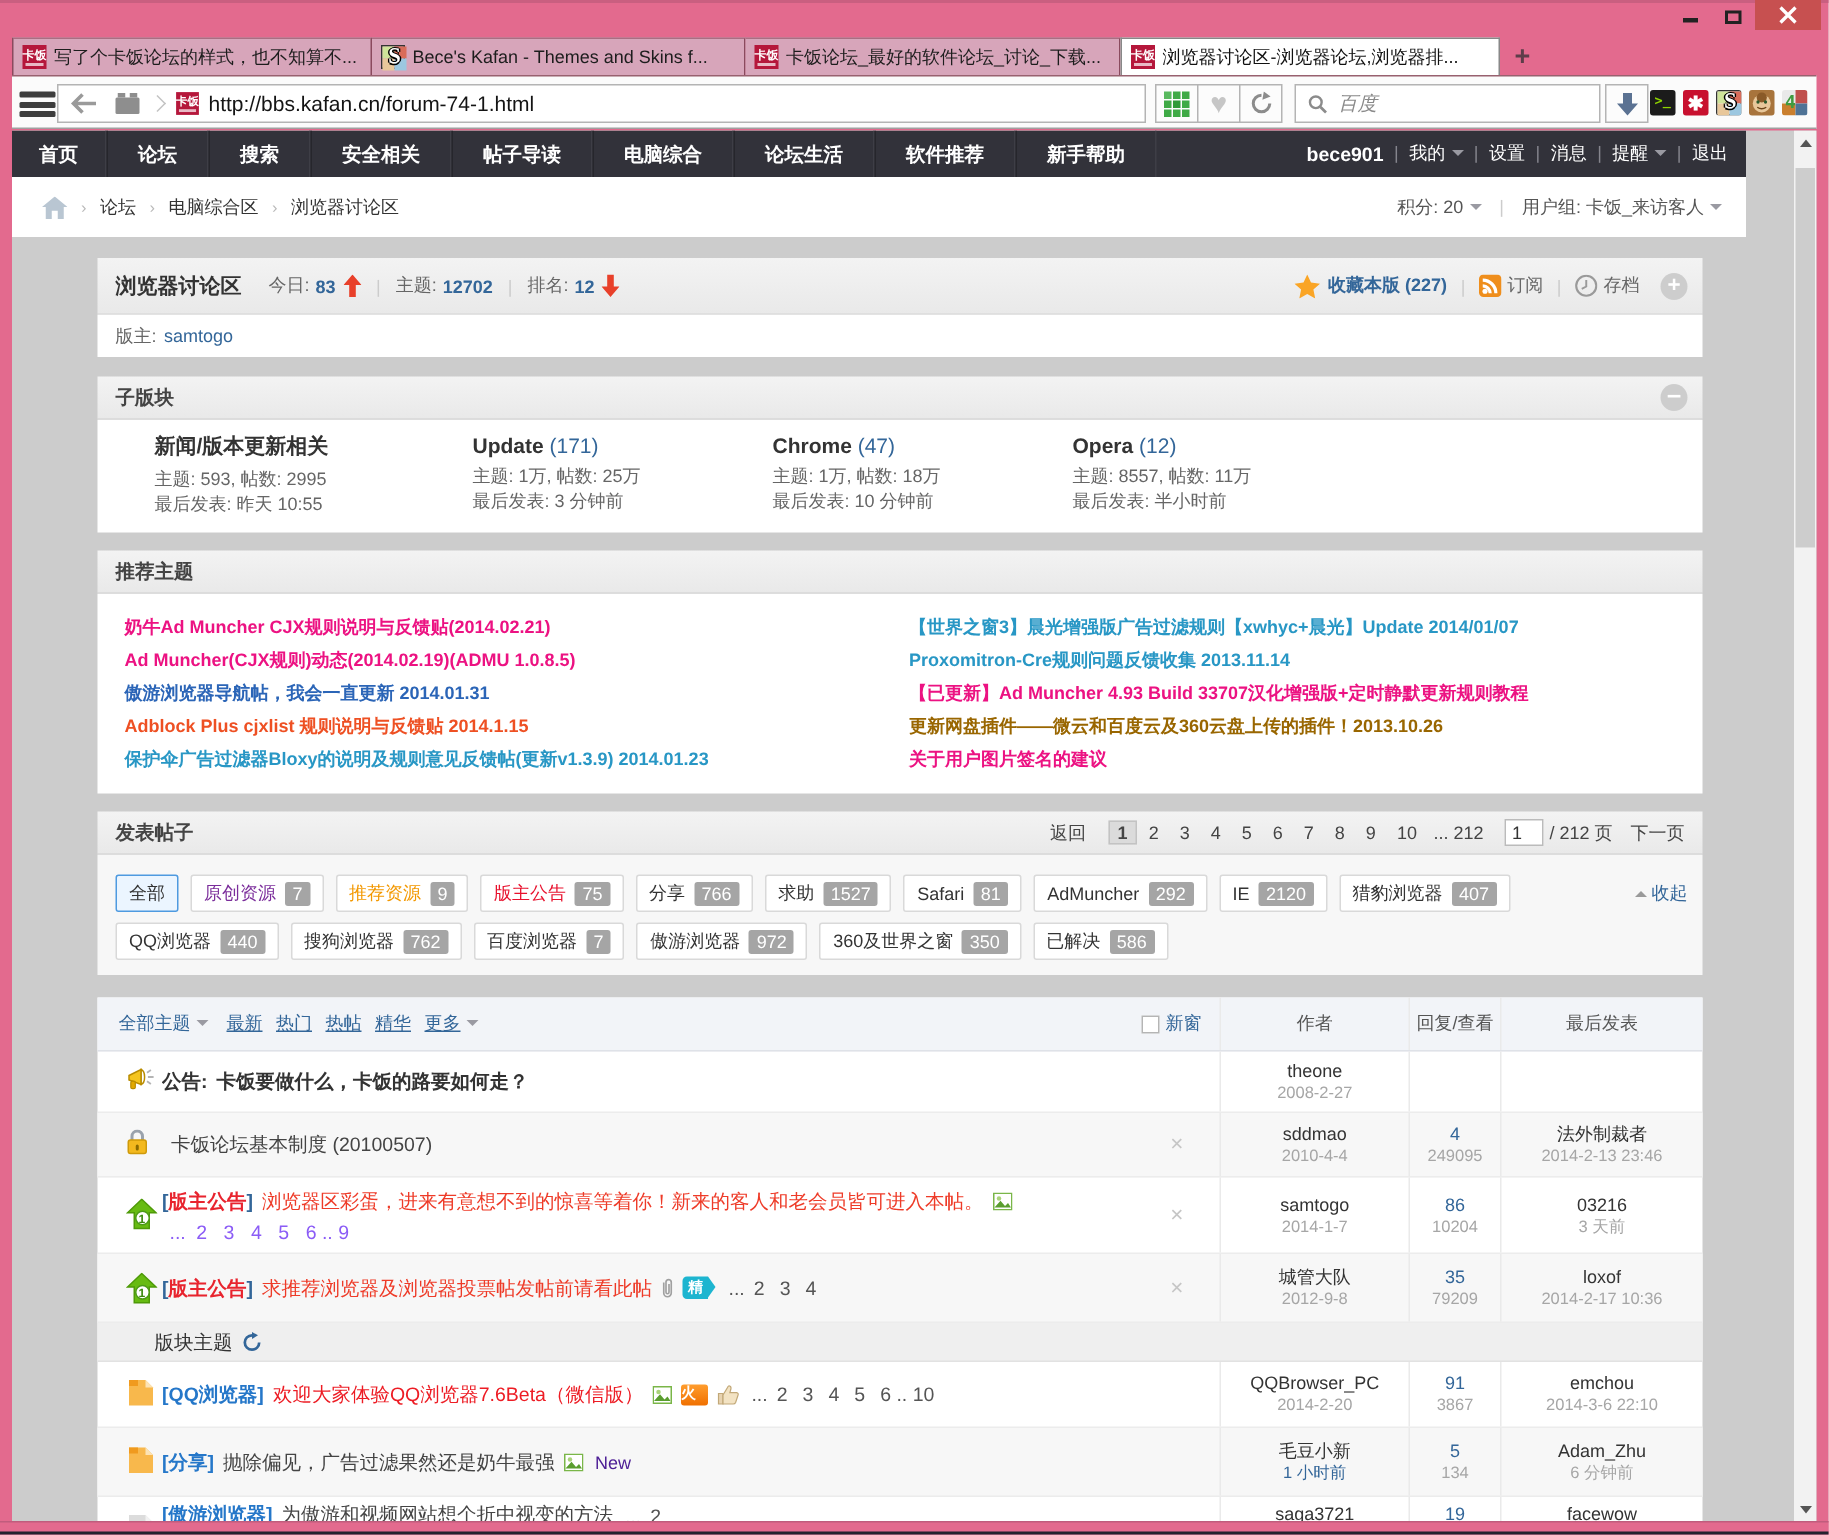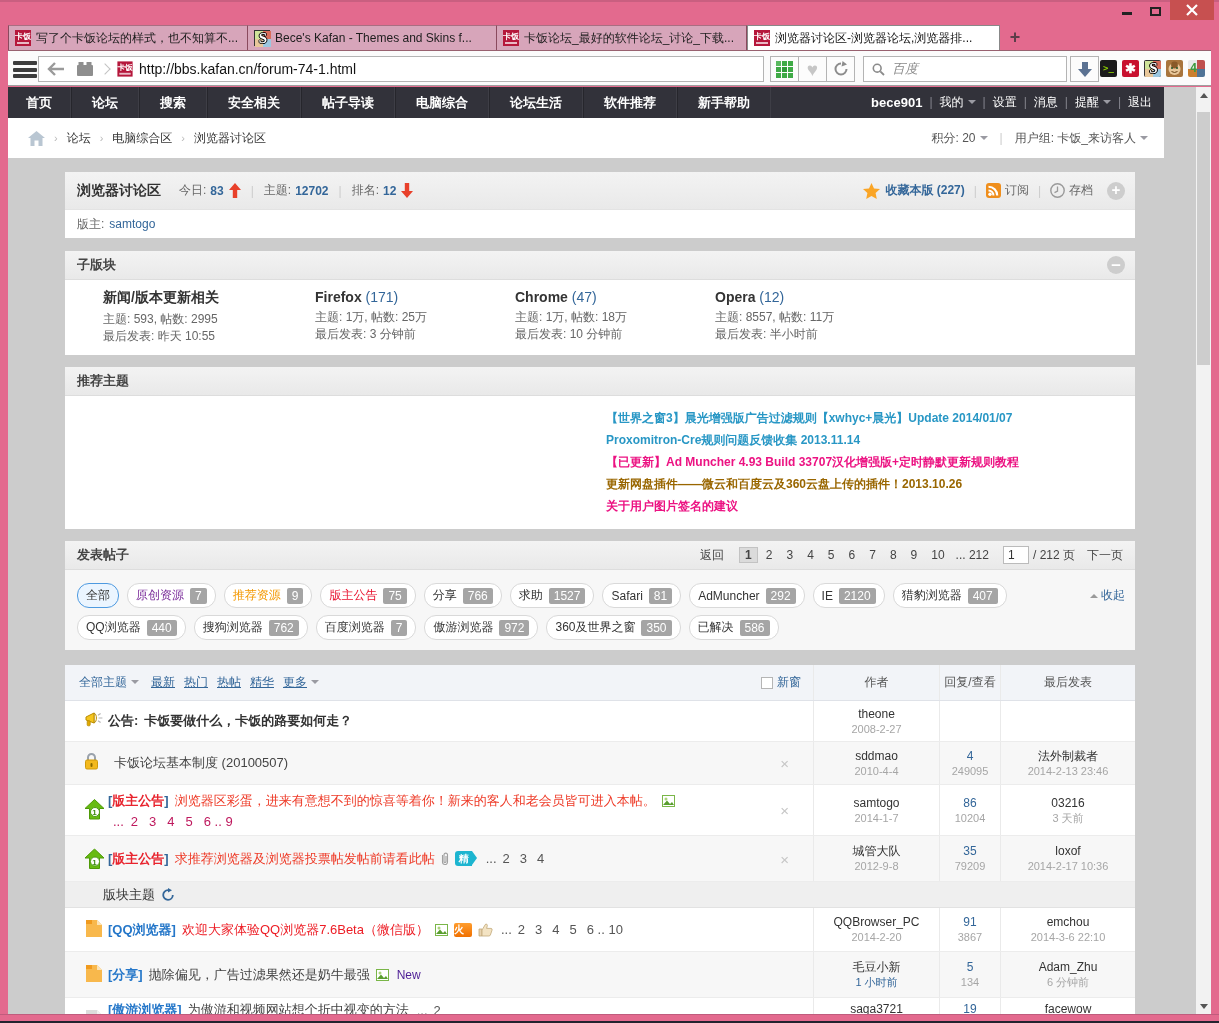--- a/index.html
+++ b/index.html
@@ -128,21 +128,21 @@
   .postbar .t { font-size:13px; font-weight:bold; color:#444; }
   .pgn { margin-left:auto; display:flex; align-items:center; font-size:12px; color:#444; }
   .pgn .back { margin-right:14px; }
   .pgn .pg { padding:1px 6px; margin:0 1px; }
   .pgn .pg.cur { background:#dbdbdb; border:1px solid #c3c3c3; font-weight:bold; padding:0 5px; }
   .pgn .dots { margin:0 6px 0 4px; }
   .pgn input { width:26px; height:18px; border:1px solid #bbb; font-size:12px; padding-left:4px; color:#333; margin:0 4px 0 8px; font-family:inherit; }
   .pgn .nxt { margin-left:12px; }
   .filterarea { background:#f7f7f7; padding:13px 12px 12px 12px; position:relative; height:80px; }
   .frow { display:flex; gap:8px; margin-bottom:7px; }
-  .fbtn { display:inline-flex; align-items:center; background:#fff; border:1px solid #d9d9d9; border-radius:12px; padding:3px 8px; font-size:12px; color:#333; white-space:nowrap; }
+  .fbtn { display:inline-flex; align-items:center; background:#fff; border:1px solid #d9d9d9; border-radius:2px; padding:3px 8px; font-size:12px; color:#333; white-space:nowrap; }
   .fbtn.active { border-color:#4e9ae0; background:#ebf5ff; }
   .fbtn .cnt { background:#a5a5a5; color:#fff; border-radius:2px; padding:0 5px; margin-left:6px; font-size:12px; line-height:16px; }
   .collapse { position:absolute; right:10px; top:17px; color:#369; font-size:12px; }
   .collapse .tri { display:inline-block; width:0; height:0; border-left:4px solid transparent; border-right:4px solid transparent; border-bottom:4px solid #9a9a9a; margin-right:3px; vertical-align:1px; }
 
   
   .tblock { top:507px; background:#fff; }
   .trow, .thead { display:flex; }
   .c-title { width:748px; position:relative; display:flex; align-items:center; }
   .c-author { width:126px; border-left:1px solid #eaeaea; }
@@ -160,21 +160,21 @@
   .trow.shade { background:#f7f7f7; }
   .trow .cell { display:flex; flex-direction:column; align-items:center; justify-content:center; }
   .trow .l1 { font-size:12px; color:#333; line-height:16px; }
   .trow .l1.blue { color:#369; }
   .trow .l2 { font-size:11px; color:#a6a6a6; line-height:15px; }
   .trow .l2.blue { color:#369; }
   .ticon { position:absolute; left:19px; top:50%; transform:translateY(-50%); }
   .trow.twoline .ticon { top:14px; transform:none; }
   .tmain { margin-left:43px; width:668px; font-size:13px; }
   .tline { display:flex; align-items:center; white-space:nowrap; overflow:hidden; }
-  .tpages { color:#be185d; margin-top:4px; margin-left:5px; letter-spacing:0; }
+  .tpages { color:#8b5cf6; margin-top:4px; margin-left:5px; letter-spacing:0; }
   .tpages span { margin-right:11px; }
   .tpages .el { margin-right:7px; }
   .xclose { position:absolute; right:24px; top:50%; transform:translateY(-50%); color:#c6c6c6; font-size:15px; line-height:1; }
   .tag { font-weight:bold; white-space:nowrap; }
   .tag .bkt { color:#369; }
   .tag .in-red { color:#e8242e; }
   .tag .in-blue { color:#2577c9; }
   .ttl { margin-left:6px; }
   .ttl.bold { font-weight:bold; }
   .prefix { font-weight:bold; color:#333; }
@@ -462,21 +462,21 @@
             <span class="circlebtn" style="margin-left:auto">–</span>
           </div>
           <div class="subcols">
 
               <div class="subcol" style="left: 38px;">
                 <div class="n"><a>新闻/版本更新相关</a> </div>
                 <div class="st"><span>主题: 593, 帖数: 2995</span><br><span>最后发表: 昨天 10:55</span></div>
               </div>
 
               <div class="subcol" style="left: 250px;">
-                <div class="n"><a>Firefox</a> <span class="cnt">(171)</span></div>
+                <div class="n"><a>Update</a> <span class="cnt">(171)</span></div>
                 <div class="st"><span>主题: 1万, 帖数: 25万</span><br><span>最后发表: 3 分钟前</span></div>
               </div>
 
               <div class="subcol" style="left: 450px;">
                 <div class="n"><a>Chrome</a> <span class="cnt">(47)</span></div>
                 <div class="st"><span>主题: 1万, 帖数: 18万</span><br><span>最后发表: 10 分钟前</span></div>
               </div>
 
               <div class="subcol" style="left: 650px;">
                 <div class="n"><a>Opera</a> <span class="cnt">(12)</span></div>
@@ -484,20 +484,33 @@
               </div>
 
           </div>
         </div>
 
         <div class="wrap recblock">
           <div class="block-h">
               <span>推荐主题</span>
             </div>
           <div class="reclist">
+            <div class="reccol l">
+
+                <a style="color: rgb(236, 18, 130);">奶牛Ad Muncher CJX规则说明与反馈贴(2014.02.21)</a>
+
+                <a style="color: rgb(236, 18, 130);">Ad Muncher(CJX规则)动态(2014.02.19)(ADMU 1.0.8.5)</a>
+
+                <a style="color: rgb(43, 101, 183);">傲游浏览器导航帖，我会一直更新 2014.01.31</a>
+
+                <a style="color: rgb(238, 80, 35);">Adblock Plus cjxlist 规则说明与反馈贴 2014.1.15</a>
+
+                <a style="color: rgb(40, 151, 197);">保护伞广告过滤器Bloxy的说明及规则意见反馈帖(更新v1.3.9) 2014.01.23</a>
+
+            </div>
             <div class="reccol r">
 
                 <a style="color: rgb(40, 151, 197);">【世界之窗3】晨光增强版广告过滤规则【xwhyc+晨光】Update 2014/01/07</a>
 
                 <a style="color: rgb(40, 151, 197);">Proxomitron-Cre规则问题反馈收集 2013.11.14</a>
 
                 <a style="color: rgb(236, 18, 130);">【已更新】Ad Muncher 4.93 Build 33707汉化增强版+定时静默更新规则教程</a>
 
                 <a style="color: rgb(153, 102, 0);">更新网盘插件——微云和百度云及360云盘上传的插件！2013.10.26</a>
 

